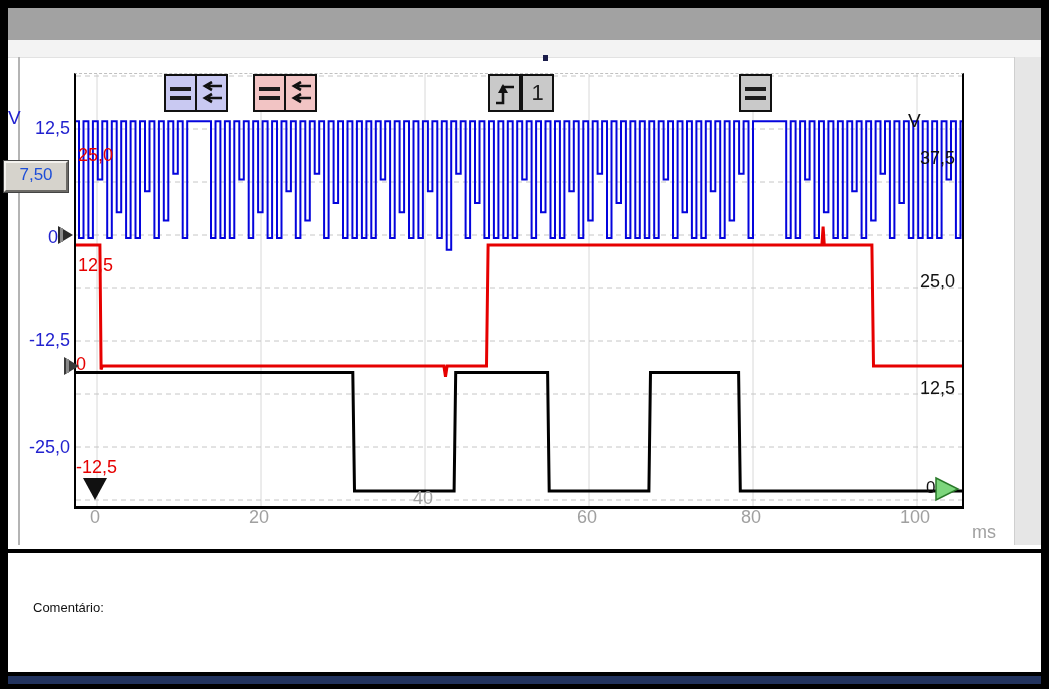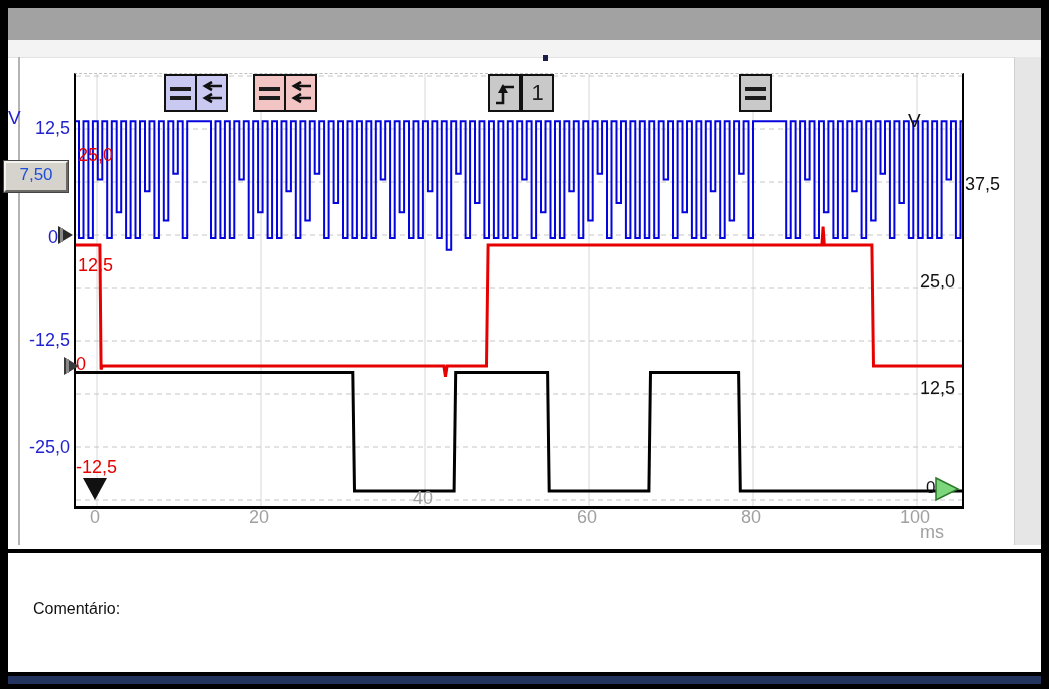--- a/index.html
+++ b/index.html
@@ -37,21 +37,21 @@
   
   .tri-right{width:0;height:0;border-top:9px solid transparent;border-bottom:9px solid transparent;
              border-left:15px solid #2a2a2a;}
   .tri-down{width:0;height:0;border-left:12px solid transparent;border-right:12px solid transparent;
             border-top:22px solid #111;}
   .mstripe{position:absolute;left:2px;width:3px;height:14px;top:2px;background:#888;}
   
   #sep1{left:8px;top:549px;width:1033px;height:4px;background:#000;}
   #sep2{left:8px;top:672px;width:1033px;height:4px;background:#000;}
   #navy{left:8px;top:676px;width:1033px;height:8px;background:#22335e;}
-  #comment-label{left:33px;top:600px;font-size:16px;color:#111;}
+  #comment-label{left:33px;top:600px;font-size:13px;color:#111;}
   #comment-text{left:95px;top:592px;width:880px;text-align:center;font-size:15px;
                 color:#111;line-height:23px;}
   svg{display:block;}
 </style>
 </head>
 <body>
 
 <div id="stage">
   <div class="abs" id="panel"></div>
   <div class="abs" id="titlebar"></div>
@@ -121,21 +121,21 @@
   <div class="abs lblue ralign" style="left:10px;top:227px;width:48px;">0</div>
   <div class="abs lblue ralign" style="left:10px;top:330px;width:60px;">-12,5</div>
   <div class="abs lblue ralign" style="left:10px;top:437px;width:60px;">-25,0</div>
 
   <div class="abs lred" style="left:78px;top:145px;z-index:5;">25,0</div>
   <div class="abs lred" style="left:78px;top:255px;z-index:5;">12,5</div>
   <div class="abs lred" style="left:76px;top:354px;z-index:4;">0</div>
   <div class="abs lred" style="left:76px;top:457px;z-index:5;">-12,5</div>
 
   <div class="abs lblack" style="left:908px;top:110px;z-index:5;font-size:19px;">V</div>
-  <div class="abs lblack ralign" style="left:900px;top:174px;width:55px;z-index:5;padding-left:45px;">37,5</div>
+  <div class="abs lblack ralign" style="left:900px;top:148px;width:55px;z-index:5;">37,5</div>
   <div class="abs lblack ralign" style="left:900px;top:271px;width:55px;z-index:5;">25,0</div>
   <div class="abs lblack ralign" style="left:900px;top:378px;width:55px;z-index:5;">12,5</div>
   <div class="abs lblack" style="left:926px;top:478px;z-index:5;font-size:17px;">0</div>
 
   <div class="abs" style="left:58px;top:226px;z-index:6;">
     <div class="mstripe"></div>
     <div class="tri-right"></div>
   </div>
   <div class="abs" style="left:64px;top:357px;z-index:6;">
     <div class="mstripe"></div>
@@ -145,21 +145,21 @@
   <svg class="abs" style="left:934px;top:475px;z-index:5;" width="26" height="28">
     <polygon points="2,3 24,14 2,25" fill="#7cd67c" stroke="#2a7a2a" stroke-width="1.5"></polygon>
   </svg>
 
   <div class="abs lgray calign" style="left:65px;top:507px;width:60px;">0</div>
   <div class="abs lgray calign" style="left:229px;top:507px;width:60px;">20</div>
   <div class="abs lgray calign" style="left:393px;top:488px;width:60px;">40</div>
   <div class="abs lgray calign" style="left:557px;top:507px;width:60px;">60</div>
   <div class="abs lgray calign" style="left:721px;top:507px;width:60px;">80</div>
   <div class="abs lgray calign" style="left:885px;top:507px;width:60px;">100</div>
-  <div class="abs lgray" style="left:920px;top:522px;text-align:right;">ms</div>
+  <div class="abs lgray" style="left:972px;top:522px;text-align:right;">ms</div>
 
   <div class="abs" id="sep1"></div>
   <div class="abs" id="comment-label">Comentário:</div>
   <div class="abs" id="comment-text">
   </div>
   <div class="abs" id="sep2"></div>
   <div class="abs" id="navy"></div>
 </div>
 
 </body></html>

